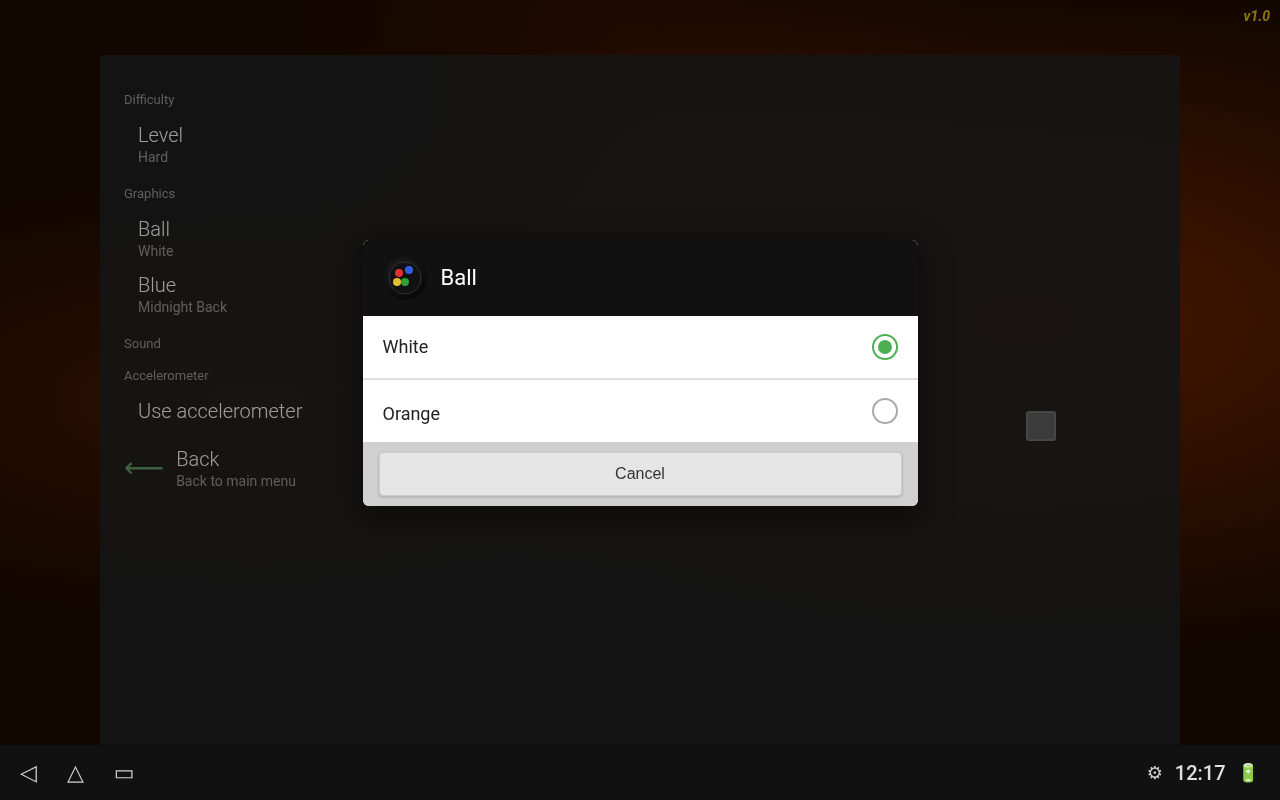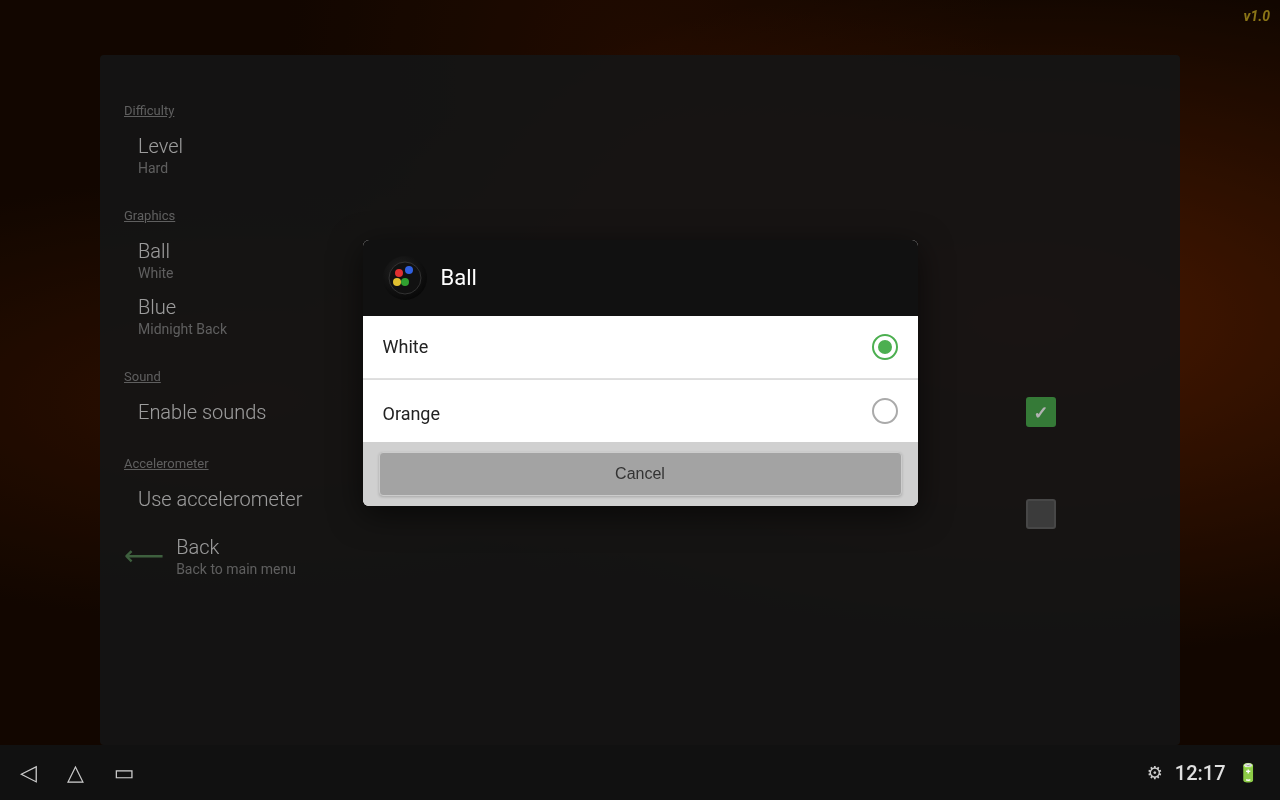--- a/index.html
+++ b/index.html
@@ -43,22 +43,21 @@
       bottom: 55px;
       background: rgba(30, 30, 30, 0.92);
       border-radius: 4px;
       padding: 20px 24px;
     }
 
     .section-header {
       color: #888;
       font-size: 13px;
       margin-bottom: 6px;
-      margin-top: 28px;
-      text-decoration: underline;
+      margin-top: 17px;
     }
 
     .setting-item {
       padding: 10px 0 4px 14px;
     }
 
     .setting-title {
       color: #e0e0e0;
       font-size: 20px;
       font-weight: 300;
@@ -222,21 +221,21 @@
 
     
     .dialog-footer {
       background: #d0d0d0;
       padding: 10px 16px;
     }
 
     .cancel-btn {
       width: 100%;
       padding: 12px;
-      background: #a3a3a3;
+      background: #e5e5e5;
       border: 1px solid #ccc;
       border-radius: 4px;
       font-size: 16px;
       color: #333;
       cursor: pointer;
       text-align: center;
       box-shadow: 0 1px 3px rgba(0,0,0,0.2);
     }
 
     
@@ -312,28 +311,20 @@
   <div class="setting-item">
     <div class="setting-title">Ball</div>
     <div class="setting-value">White</div>
   </div>
   <div class="setting-item">
     <div class="setting-title">Blue</div>
     <div class="setting-value">Midnight Back</div>
   </div>
 
   <div class="section-header">Sound</div>
-  <div class="setting-item setting-row">
-    <div>
-      <div class="setting-title">Enable sounds</div>
-    </div>
-    <div style="position:absolute; right: 124px;">
-      <div class="checkbox checked"></div>
-    </div>
-  </div>
 
   <div class="section-header">Accelerometer</div>
   <div class="setting-item setting-row">
     <div>
       <div class="setting-title">Use accelerometer</div>
     </div>
     <div style="position:absolute; right: 124px; margin-top: 30px;">
       <div class="checkbox unchecked"></div>
     </div>
   </div>

